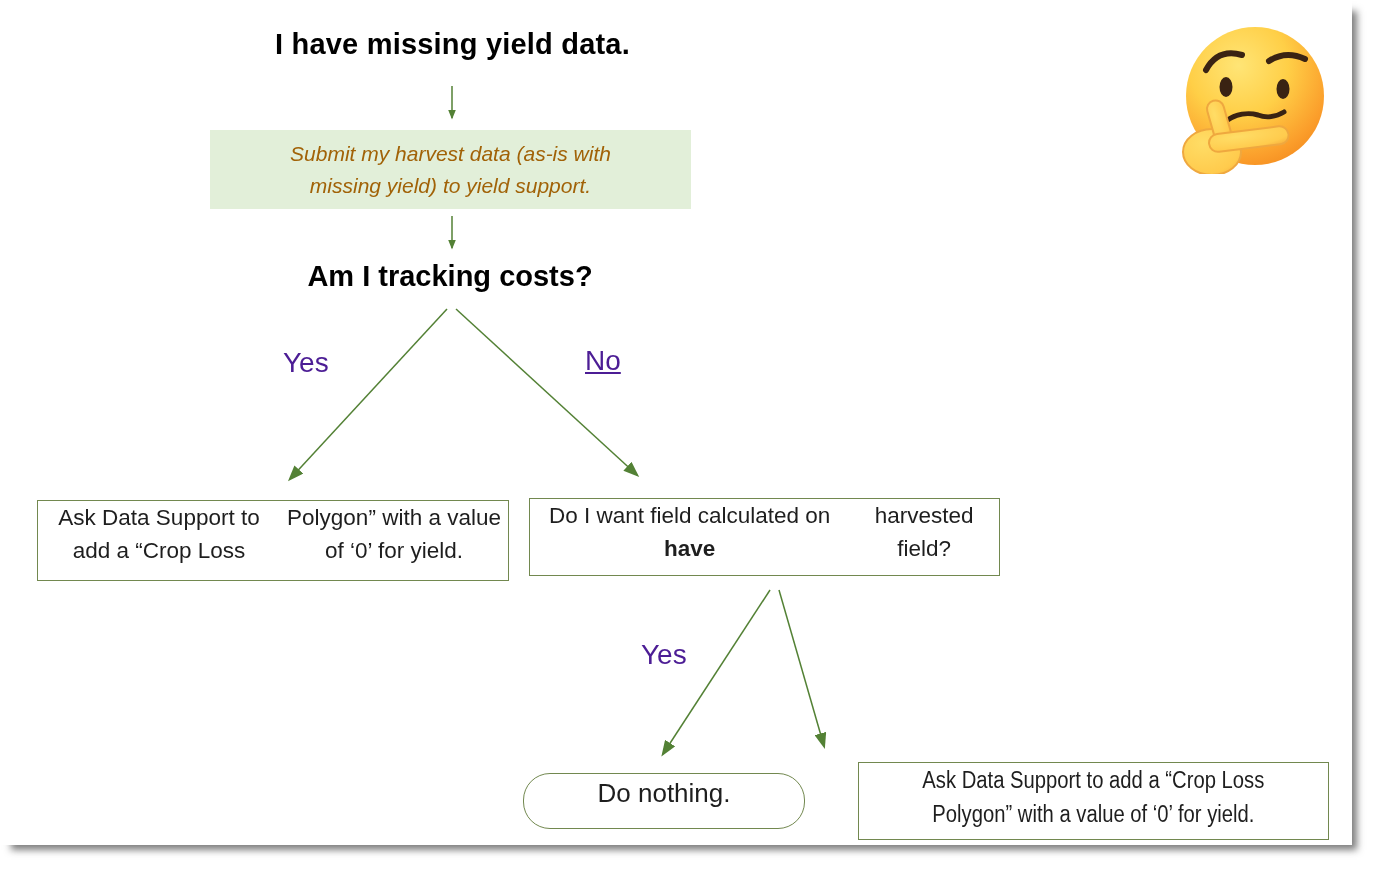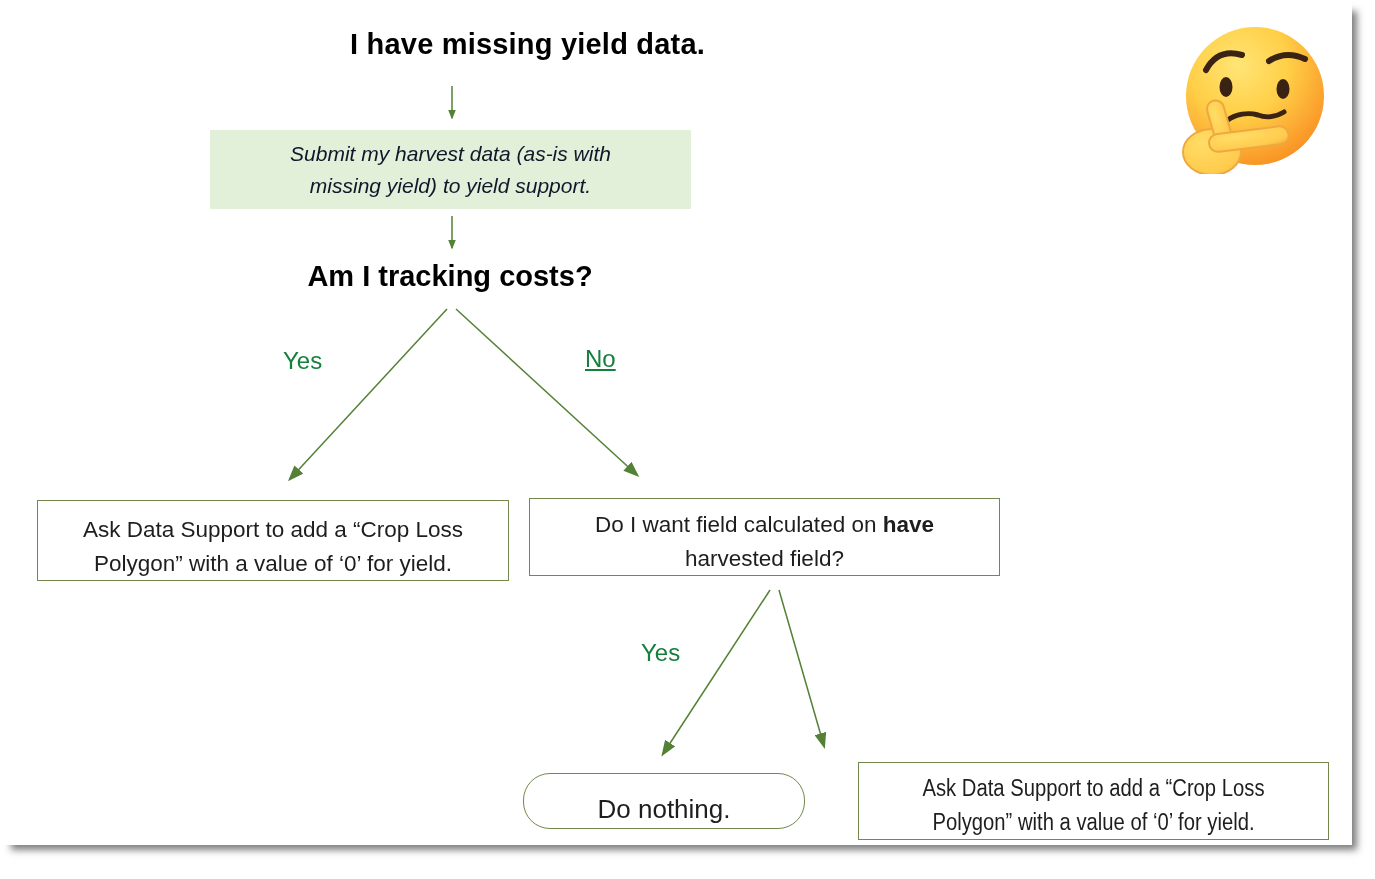--- a/index.html
+++ b/index.html
@@ -9,40 +9,40 @@
     font-family:"Liberation Sans", sans-serif;
   }
   .page {
     position:absolute; left:0; top:0; width:1352px; height:845px;
     background:#ffffff;
     box-shadow: 8px 8px 7px -3px rgba(105,105,105,0.85);
   }
   .abs { position:absolute; }
   .ln { display:block; }
 
-  #title { left:200px; top:28px; width:505px; text-align:right;
+  #title { left:200px; top:28px; width:505px; text-align:center;
     font-size:29px; font-weight:bold; color:#000; letter-spacing:0.2px; }
 
   #submit-box { left:210px; top:130px; width:481px; height:79px;
     background:#E2EFD9; display:flex; flex-direction:column; justify-content:center;
-    text-align:center; font-style:italic; font-size:21px; color:#0f172a; line-height:1.5; }
+    text-align:center; font-style:italic; font-size:21px; color:#a16207; line-height:1.5; }
 
   #question1 { left:200px; top:260px; width:500px; text-align:center;
     font-size:29px; font-weight:bold; color:#000; }
 
-  .green-label { color:#15803d; font-size:24px; }
+  .green-label { color:#4c1d95; font-size:28px; }
   #yes1 { left:283px; top:347px; }
   #no1  { left:585px; top:345px;text-decoration:underline; }
   #yes2 { left:641px; top:639px; }
   #no2  { left:958px; top:615px; width:345px; text-align:center;
           color:#538135; font-size:24px; line-height:1.35; }
   #no2 .squeeze { transform:scaleX(0.93); transform-origin:50% 50%; }
 
   .node-box { background:#fff; border:1.6px solid #72884F;
-    display:flex; flex-direction:column; justify-content:flex-end;
+    display:flex; flex-direction:row; justify-content:center;
     text-align:center; color:#1e1e1e; line-height:1.48; }
 
   #left-result  { left:37px;  top:500px; width:470px; height:79px; font-size:22.5px; }
   #right-question { left:529px; top:498px; width:469px; height:76px; font-size:22.5px; }
   #do-nothing   { left:523px; top:773px; width:280px; height:54px; font-size:26px;border-radius:27px; }
   #right-result { left:858px; top:762px; width:469px; height:76px; font-size:23px; }
   .squeeze { transform:scaleX(0.88); transform-origin:50% 50%; }
 
   #arrow-layer { left:0; top:0; width:1375px; height:879px; pointer-events:none; }
   #emoji { left:1170px; top:24px; width:162px; height:150px; }

